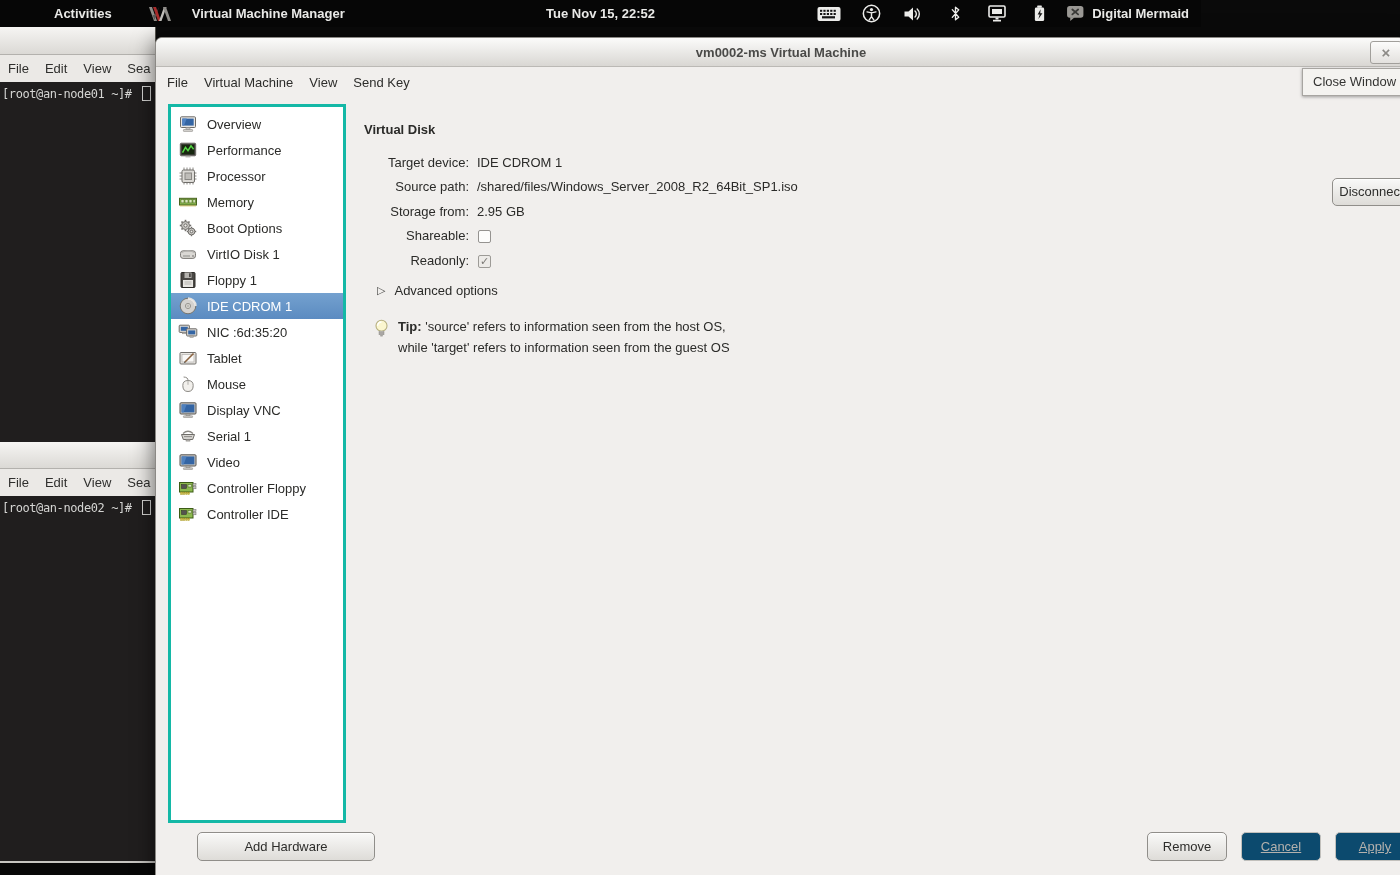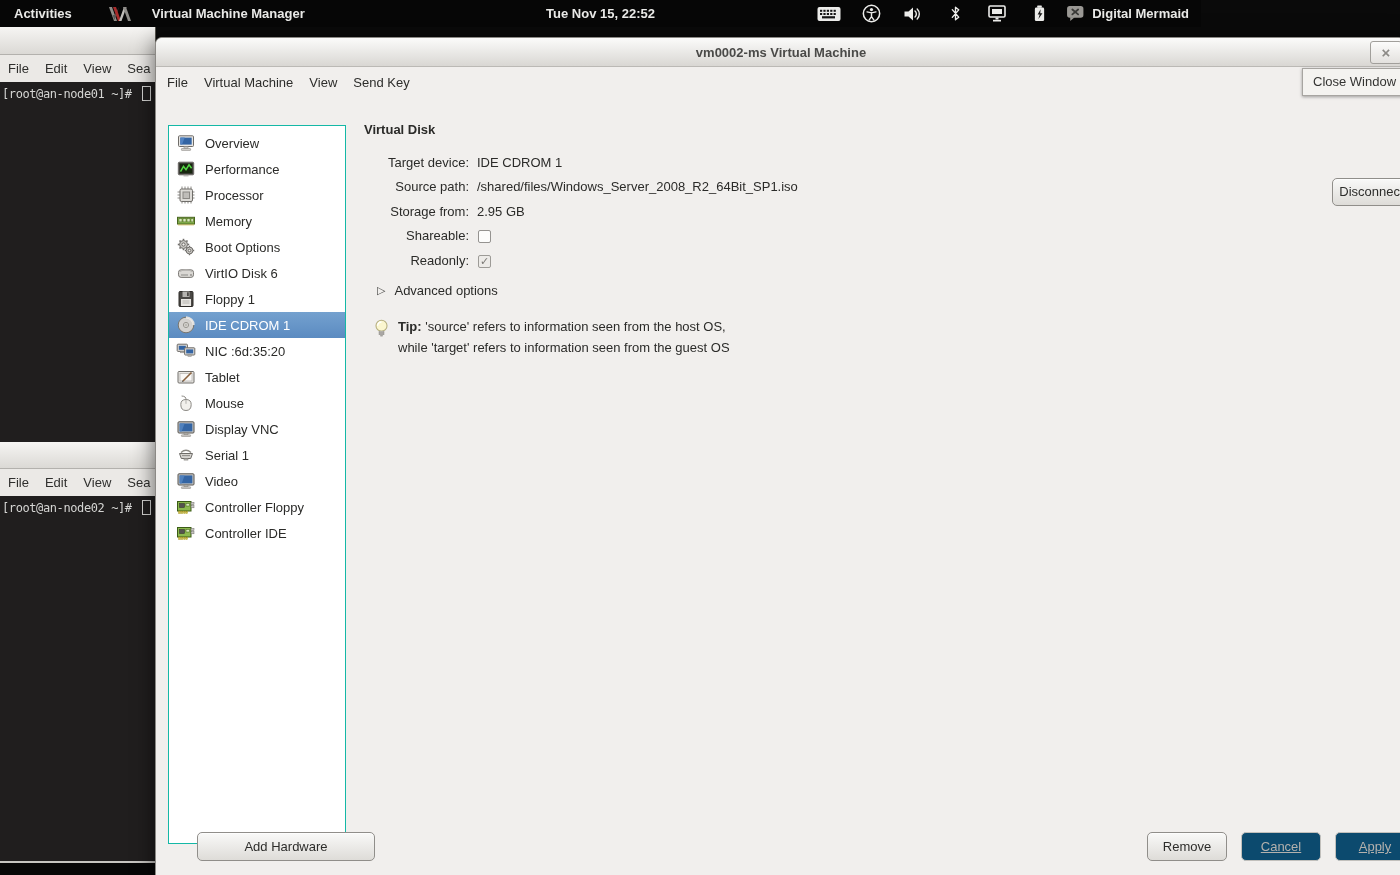--- a/index.html
+++ b/index.html
@@ -3,21 +3,21 @@
 <meta charset="utf-8">
 <style>
   * { margin:0; padding:0; box-sizing:border-box; }
   html,body { width:1400px; height:875px; }
   body { position:relative; overflow:hidden; background:#0a0a0a;
          font-family:"Liberation Sans", sans-serif; }
 
   
   .topbar { position:absolute; top:0; left:0; width:1201px; height:27px;
             background:#060606; color:#e9e9e7; font-size:13px; font-weight:bold;
-            display:flex; align-items:center; z-index:50; }
+            display:flex; align-items:center; z-index:50;padding-left:40px; }
   .activities { padding:0 14px; }
   .app-focus { display:flex; align-items:center; gap:18px; margin-left:22px; }
   .app-focus .logo { width:26px; height:18px; display:inline-flex; }
   .clock { position:absolute; left:50%; transform:translateX(-50%); }
   .status-area { position:absolute; right:0; top:0; height:27px; display:flex; align-items:center; }
   .status-icon { width:24px; height:19px; margin:0 9px; display:inline-flex; align-items:center; justify-content:center; }
   .user-block { display:flex; align-items:center; gap:7px; margin:0 12px 0 6px; }
   .user-block .chat { width:19px; height:17px; display:inline-flex; }
 
   
@@ -53,21 +53,21 @@
   .vm-menubar { height:31px; display:flex; align-items:center; padding-left:3px;
                 font-size:13px; color:#2d2d2b; }
   .vm-menubar span { padding:0 8px; white-space:nowrap; }
   .tooltip { position:absolute; left:1146px; top:30px; height:28px; min-width:110px;
              background:#f4f3f0; border:1px solid #a7a5a1; box-shadow:0 1px 3px rgba(0,0,0,0.35);
              font-size:13px; color:#343432; line-height:26px; padding:0 10px;
              white-space:nowrap; z-index:20; }
 
   
   .sidebar { position:absolute; left:12px; top:66px; width:178px; height:719px;
-             background:#ffffff; border:1px solid #14b8a6; padding-top:4px; overflow:hidden;margin-top:21px; }
+             background:#ffffff; border:3px solid #14b8a6; padding-top:4px; overflow:hidden; }
   .hw-item { height:26px; display:flex; align-items:center; padding-left:7px;
              font-size:13px; color:#2b2b29; }
   .hw-icon { width:20px; height:20px; flex:none; display:inline-flex; }
   .hw-label { margin-left:9px; white-space:nowrap; }
   .hw-item.selected { background:linear-gradient(#74a1cf,#5b8bc1); color:#ffffff; }
 
   
   .btn { position:absolute; background:linear-gradient(#f9f9f8,#dedcd8);
          border:1px solid #908e8a; border-radius:5px; font-size:13px; color:#2d2d2b;
          text-align:center; box-shadow:0 1px 1px rgba(255,255,255,0.7) inset;margin-left:29px; }
@@ -338,21 +338,21 @@
       </div>
       <div class="hw-item">
         <span class="hw-icon">
           <svg viewBox="0 0 20 20" width="100%" height="100%">
             <rect x="2.5" y="6.8" width="15" height="7.6" rx="2.6" fill="#dad8d4" stroke="#7b7975"></rect>
             <path d="M3.6 8.6 q6.4 -3.6 12.8 0" fill="none" stroke="#b4b2ae"></path>
             <rect x="5" y="11.4" width="7" height="1.2" fill="#9b9995"></rect>
             <circle cx="15" cy="12" r="0.9" fill="#8f8d89"></circle>
           </svg>
         </span>
-        <span class="hw-label">VirtIO Disk 6</span>
+        <span class="hw-label">VirtIO Disk 1</span>
       </div>
       <div class="hw-item">
         <span class="hw-icon">
           <svg viewBox="0 0 20 20" width="100%" height="100%">
             <rect x="3" y="2.5" width="14" height="15" rx="1" fill="#4a4845" stroke="#2e2c29"></rect>
             <rect x="6.5" y="2.5" width="7" height="5.5" fill="#b5b3af"></rect>
             <rect x="11" y="3.3" width="1.8" height="3.8" fill="#4a4845"></rect>
             <rect x="5" y="10" width="10" height="7" fill="#e8e6e2"></rect>
             <line x1="6.5" y1="12" x2="13.5" y2="12" stroke="#a9a7a3" stroke-width="0.8"></line>
             <line x1="6.5" y1="14" x2="13.5" y2="14" stroke="#a9a7a3" stroke-width="0.8"></line>

